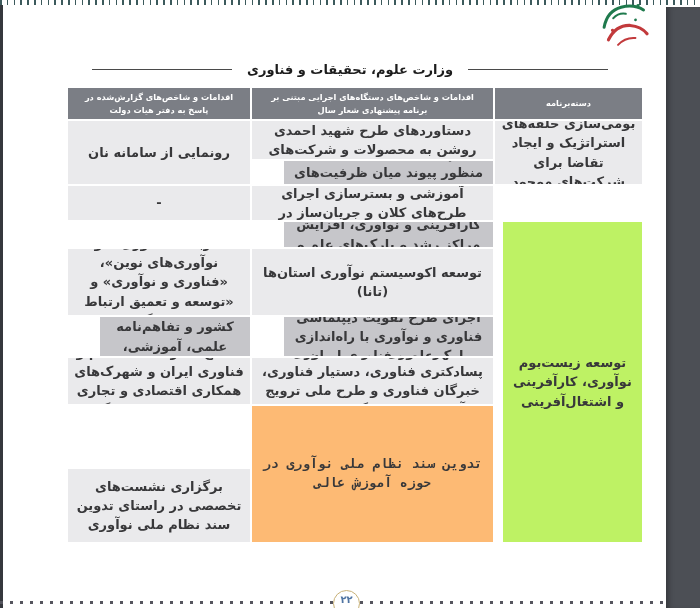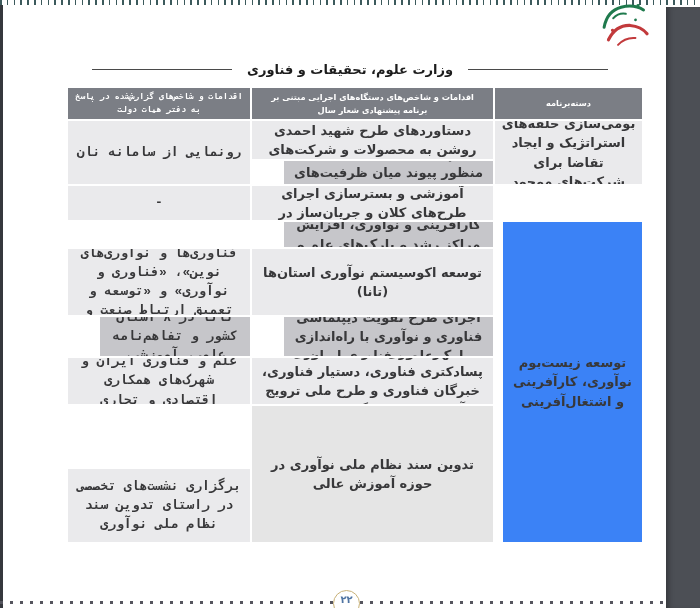--- a/index.html
+++ b/index.html
@@ -26,25 +26,25 @@
   .table{position:absolute;left:68px;top:88px;width:574px;direction:rtl;
     display:grid;grid-template-columns:147px 241px 182px;
     grid-template-rows:31px 38px 23px 34px 25px 66px 39px 46px 61px 73px;
     gap:2px;background:#ffffff;}
   .cell{display:flex;align-items:center;justify-content:center;text-align:center;
     padding:2px 6px;font-size:13px;line-height:1.48;color:#38383a;font-weight:600;
     direction:rtl;overflow:hidden;box-sizing:border-box;}
   .hd{background:#7b7e85;color:#ffffff;font-weight:bold;font-size:8.2px;line-height:1.5;}
   .lt{background:#eaeaec;}
   .dk{background:#c6c6ca;margin-left:32px;}
-  .md{background:#e5e5e5;}
-  .ct{background:#3b82f6;margin-left:8px;}
+  .md{background:#fdba74;font-family:Liberation Mono, monospace;}
+  .ct{background:#bef264;margin-left:8px;}
   .c1{grid-column:1;}
   .c2{grid-column:2;}
-  .c3{grid-column:3;font-family:Liberation Mono, monospace;}
+  .c3{grid-column:3;}
 
   
   .bottom-dots{position:absolute;left:0;top:601px;width:666px;height:2.5px;
     background:repeating-linear-gradient(to right,#55555e 0 2.8px,transparent 2.8px 10px);}
   .page-badge{position:absolute;left:333px;top:590px;width:27px;height:27px;border-radius:50%;
     border:1.2px solid #c8b178;background:#ffffff;z-index:2;box-sizing:border-box;
     display:flex;justify-content:center;align-items:flex-start;padding-top:3.5px;}
   .page-badge span{font-size:10px;font-weight:bold;color:#4f74a2;line-height:1;}
 </style>
 </head>

